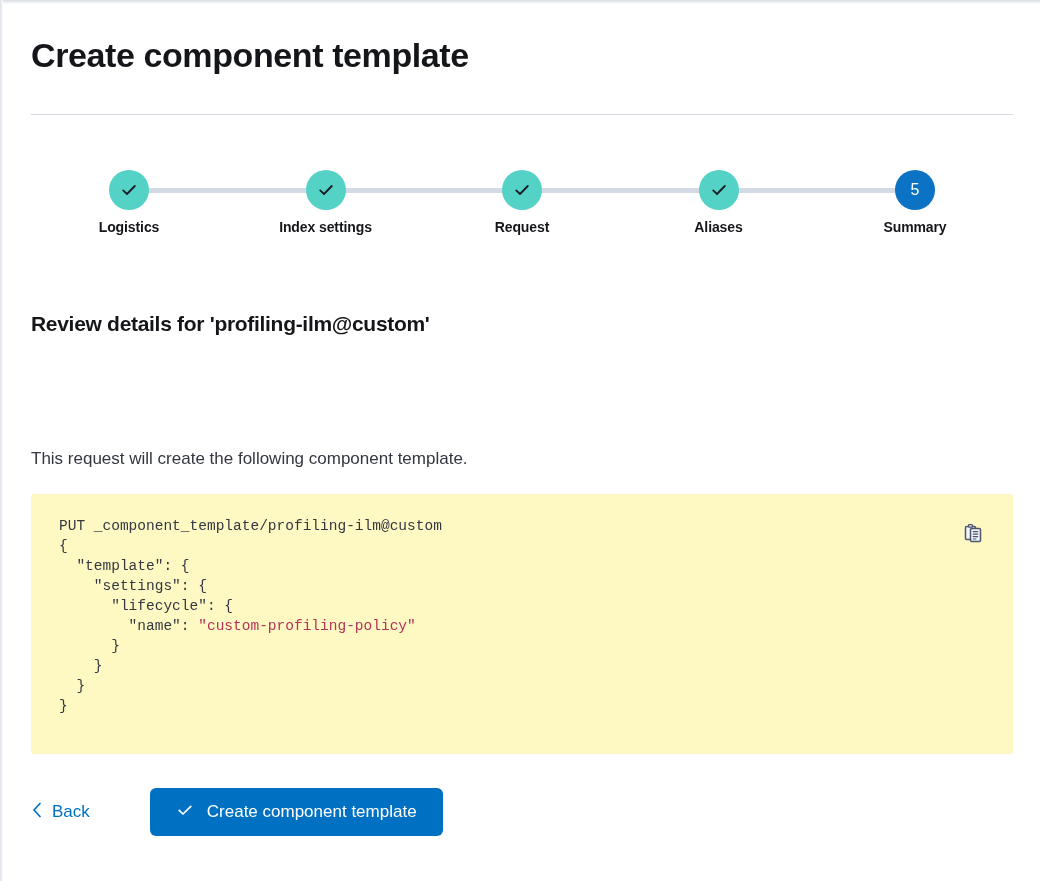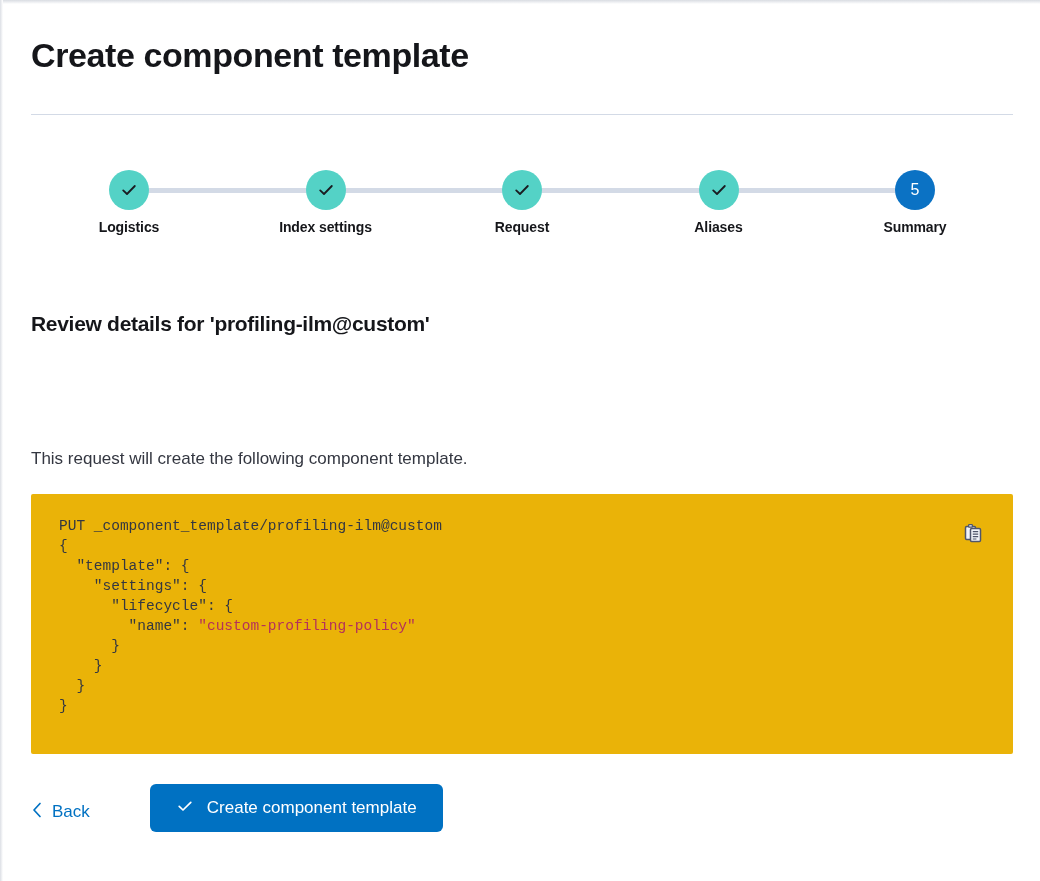--- a/index.html
+++ b/index.html
@@ -166,21 +166,21 @@
     color: #343741;
   }
 
   
   .code-panel {
     position: absolute;
     left: 31px;
     top: 494px;
     width: 982px;
     height: 260px;
-    background: #eab308;
+    background: #fef9c3;
     border-radius: 2px;
     overflow: hidden;
   }
   .code-body {
     position: absolute;
     left: 28px;
     top: 22px;
     font-family: "Liberation Mono", "DejaVu Sans Mono", monospace;
     font-size: 14.5px;
     line-height: 20px;
@@ -204,20 +204,21 @@
     padding: 0;
   }
 
   
   .actions {
     position: absolute;
     left: 31px;
     top: 784px;
     height: 56px;
     display: flex;
+    align-items: center;
   }
   .back-link {
     display: flex;
     align-items: center;
     gap: 9px;
     color: #0071c2;
     font-size: 17px;
     font-weight: 400;
     text-decoration: none;
     cursor: pointer;

